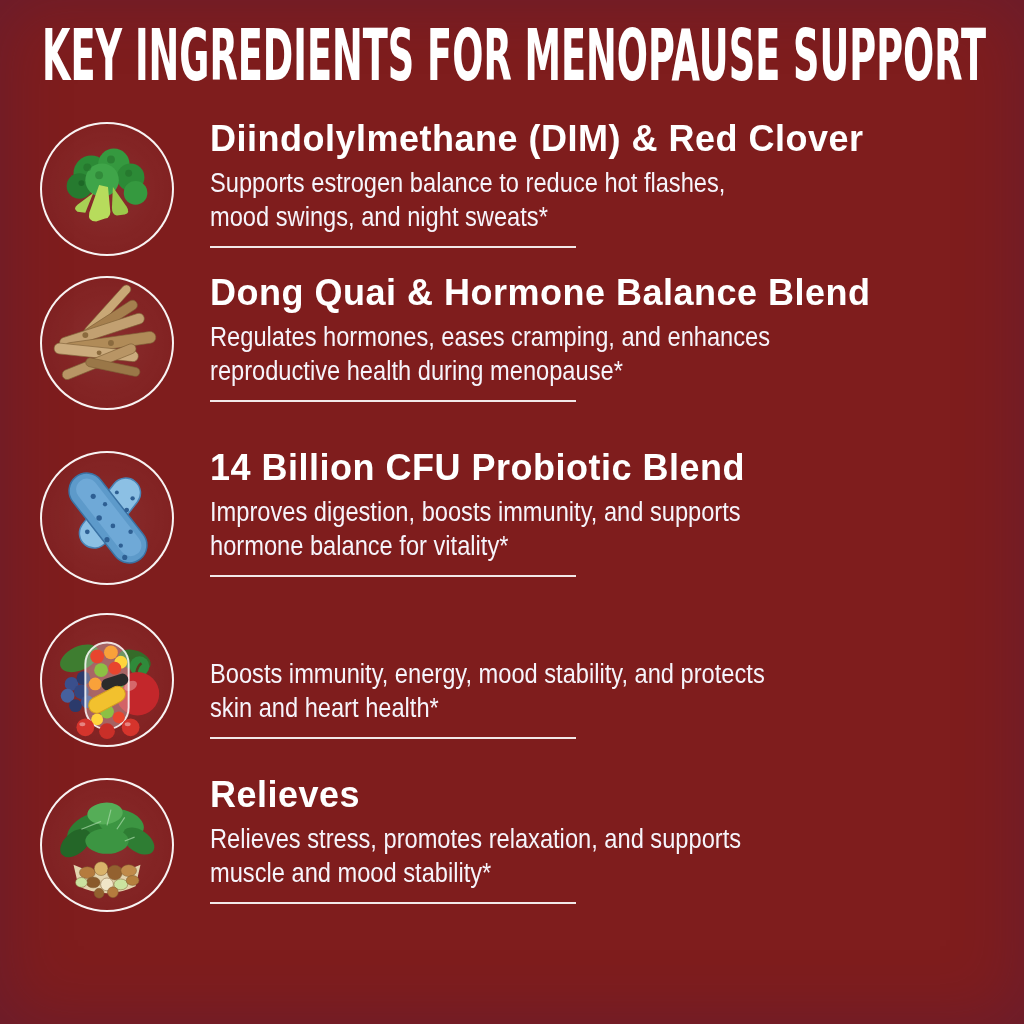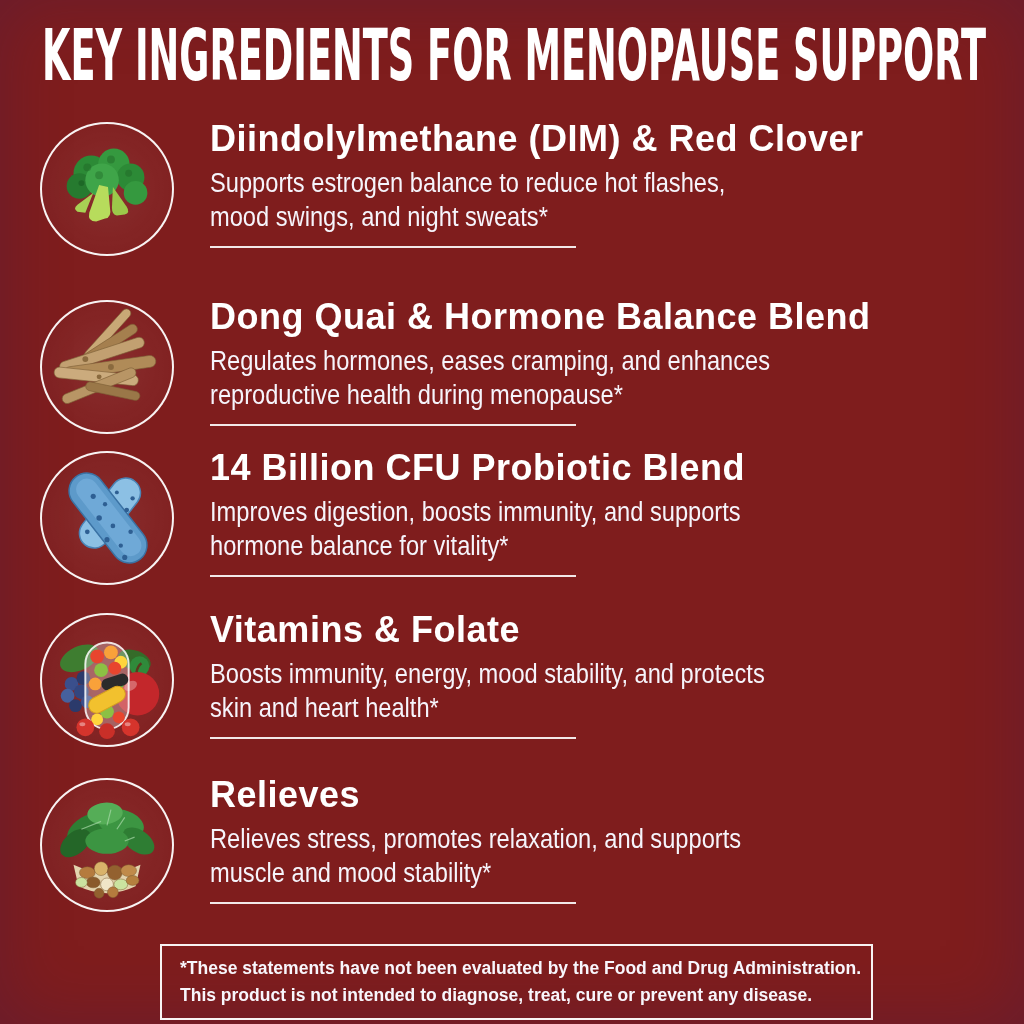--- a/index.html
+++ b/index.html
@@ -4,21 +4,21 @@
 <style>
   html,body{margin:0;padding:0;}
   .canvas{
     position:relative;width:1024px;height:1024px;overflow:hidden;
     background:#7f1d1d;
     box-shadow:inset 0 0 70px rgba(45,30,90,.28);
     font-family:"Liberation Sans",sans-serif;color:#ffffff;
   }
   .heading-svg{position:absolute;left:42px;top:20px;}
   .section{position:absolute;left:0;width:876px;height:162px;}
-  .s1{top:118px}.s2{top:296px}.s3{top:447px}.s4{top:609px}.s5{top:774px}
+  .s1{top:118px}.s2{top:272px}.s3{top:447px}.s4{top:609px}.s5{top:774px}
   .circle{
     position:absolute;left:40px;top:4px;width:130px;height:130px;
     border:2px solid rgba(255,255,255,.95);border-radius:50%;
     background:radial-gradient(circle,rgba(255,255,255,.08),rgba(255,255,255,0));
   }
   .circle svg{position:absolute;left:0;top:0;}
   .ing-title{
     position:absolute;left:210px;top:0;margin:0;
     font-size:36px;font-weight:bold;letter-spacing:.5px;white-space:nowrap;
     font-family:"Liberation Sans",sans-serif;
@@ -155,21 +155,20 @@
         <rect x="46" y="78" width="40" height="16" rx="8" fill="#f2c12e" stroke="#d8a31d" stroke-width="1" transform="rotate(-28 66 86)"></rect>
         <g>
           <circle cx="44" cy="114" r="9" fill="#d5342c"></circle>
             <circle cx="66" cy="118" r="8" fill="#c92f28"></circle>
           <circle cx="90" cy="114" r="9" fill="#d5342c"></circle>
           <ellipse cx="41" cy="111" rx="3" ry="2" fill="#ffffff" opacity=".4"></ellipse>
           <ellipse cx="87" cy="111" rx="3" ry="2" fill="#ffffff" opacity=".4"></ellipse>
         </g>
       </svg>
     </div>
-    <h2 class="ing-title">Vitamins &amp; Folate</h2>
     <p class="ing-desc"><span>Boosts immunity, energy, mood stability, and protects</span><br><span>skin and heart health*</span></p>
     <div class="divider"></div>
   </div>
 
   <div class="section s5">
     <div class="circle">
       <svg width="130" height="130" viewBox="0 0 132 132">
         <path d="M32 86 Q66 102 100 86 L95 108 Q66 122 37 108 Z" fill="#e3d4ae"></path>
         <g>
           <ellipse cx="50" cy="50" rx="26" ry="15" fill="#2e7d33" transform="rotate(-25 50 50)"></ellipse>
@@ -193,18 +192,14 @@
           <circle cx="72" cy="114" r="5.5" fill="#b57b3e"></circle>
           <circle cx="58" cy="115" r="5" fill="#93612f"></circle>
         </g>
       </svg>
     </div>
     <h2 class="ing-title">Relieves</h2>
     <p class="ing-desc"><span>Relieves stress, promotes relaxation, and supports</span><br><span>muscle and mood stability*</span></p>
     <div class="divider"></div>
   </div>
 
-  <div class="disclaimer">
-    <div>*These statements have not been evaluated by the Food and Drug Administration.</div>
-    <div>This product is not intended to diagnose, treat, cure or prevent any disease.</div>
-  </div>
 
 </div>
 
 </body></html>

